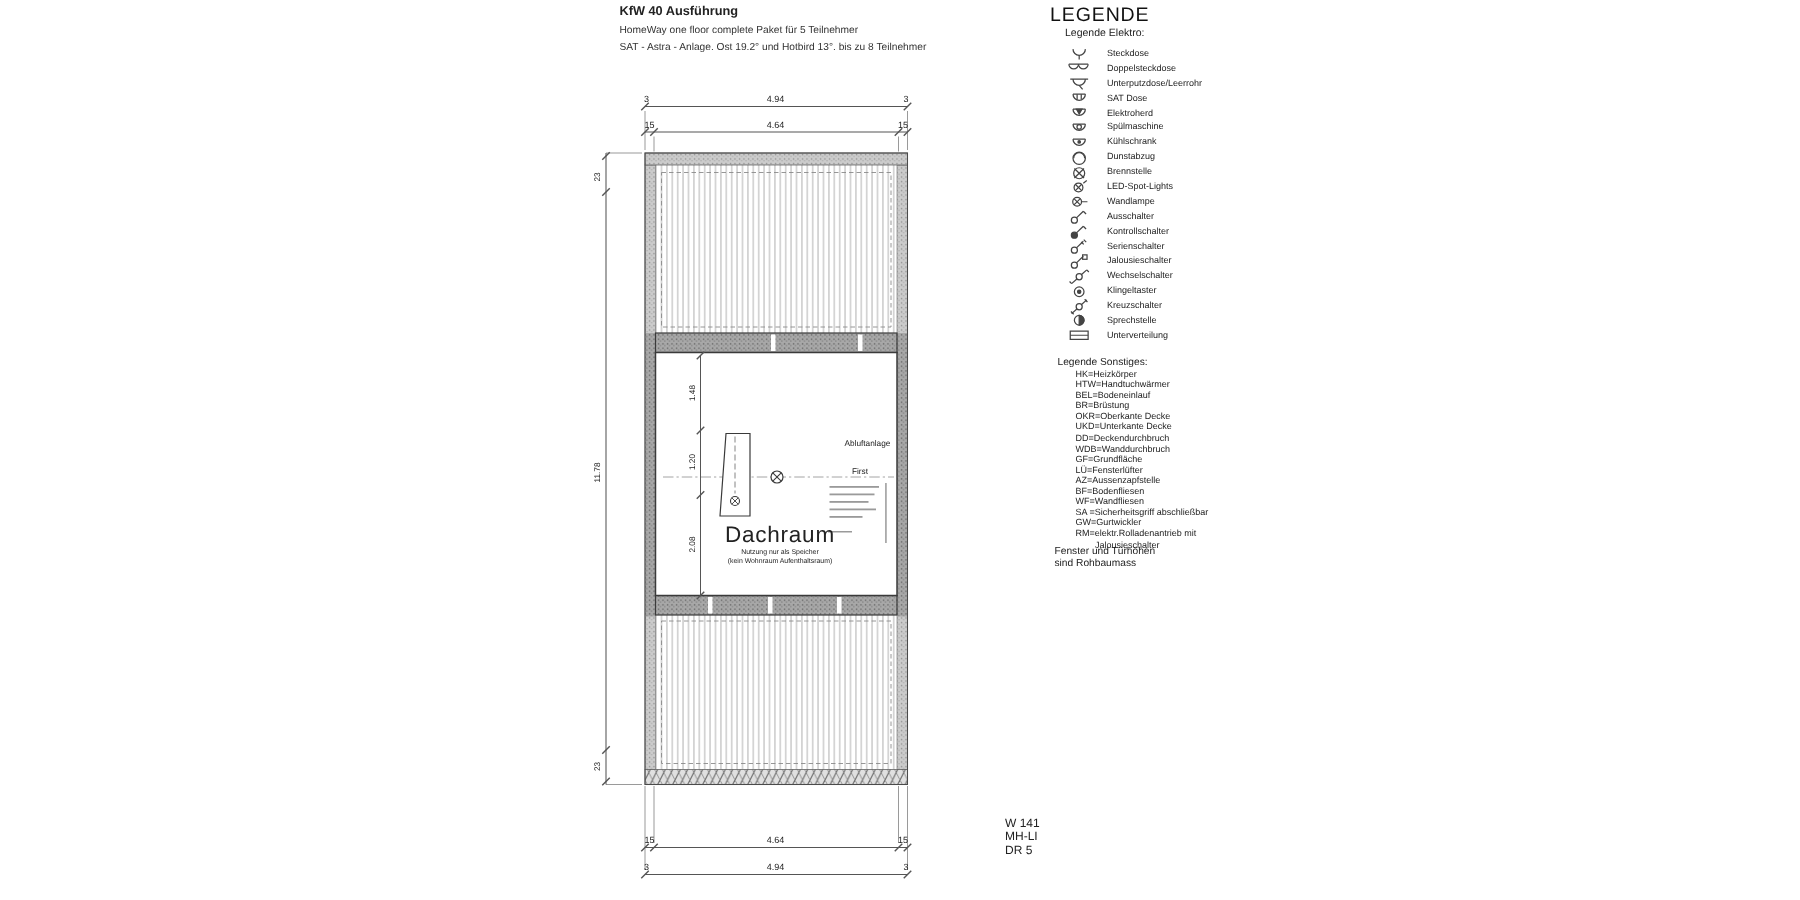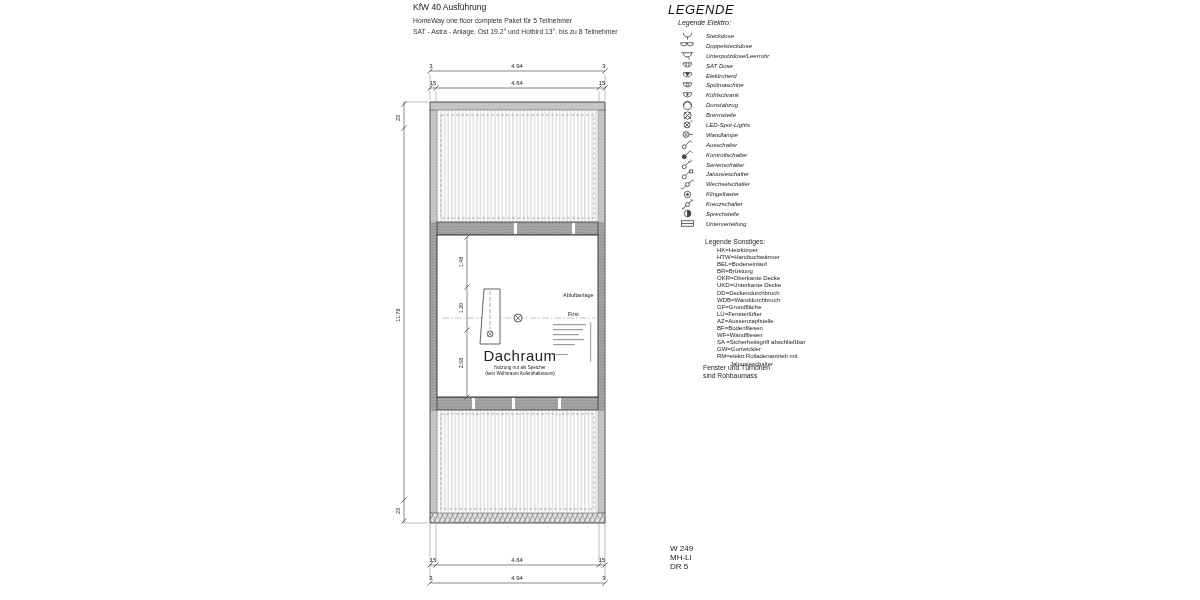--- a/index.html
+++ b/index.html
@@ -5,24 +5,24 @@
   html,body{margin:0;padding:0;}
   body{
     width:1200px;height:600px;position:relative;overflow:hidden;
     background:#fff;color:#1a1a1a;
     font-family:"Liberation Sans", sans-serif;
     -webkit-font-smoothing:antialiased;
   }
   .abs{position:absolute;}
   
   .title-block{left:413px;top:2px;width:280px;}
-  .title-block .t1{font-size:8.5px;font-weight:normal;color:#222;margin-bottom:4px;}
+  .title-block .t1{font-size:8.5px;font-weight:bold;color:#222;margin-bottom:4px;}
   .title-block .t2,.title-block .t3{font-size:6.8px;color:#333;line-height:10.5px;}
   
-  .legend{left:668px;top:2px;width:150px;font-style:italic;}
+  .legend{left:700px;top:2px;width:150px;}
   .legend .lg-title{font-size:13px;letter-spacing:.6px;color:#111;}
   .legend .lg-sub{font-size:7px;color:#222;margin:2px 0 5px 10px;}
   .lg-row{display:flex;align-items:center;height:9.9px;}
   .lg-icon{width:38px;display:flex;justify-content:center;align-items:center;flex:none;}
   .lg-label{font-size:6px;color:#222;white-space:nowrap;}
   .sonstiges{left:705px;top:238px;width:160px;}
   .sonstiges .sg-title{font-size:6.8px;color:#222;margin-bottom:2px;}
   .sonstiges .sg-items div{font-size:6px;line-height:7.1px;color:#222;padding-left:12px;white-space:nowrap;}
   .sonstiges .sg-items div:last-child{padding-left:25px;}
   .rohbau-note{left:703px;top:364px;font-size:6.8px;line-height:7.6px;color:#222;}
@@ -309,21 +309,21 @@
       <div>Jalousieschalter</div>
     </div>
 </div>
 
 <div class="abs rohbau-note">
   <div>Fenster und Türhöhen</div>
   <div>sind Rohbaumass</div>
 </div>
 
 <div class="abs stamp">
-  <div>W 249</div>
+  <div>W 141</div>
   <div>MH-LI</div>
   <div>DR 5</div>
 </div>
 
 <svg class="abs" style="left:0;top:0" width="1200" height="600" viewBox="0 0 1200 600">
   <defs>
     <pattern id="vh" width="3.6" height="8" patternUnits="userSpaceOnUse">
       <rect width="3.6" height="8" fill="#ffffff"></rect>
       <line x1="1.8" y1="0" x2="1.8" y2="8" stroke="#b5b5b5" stroke-width="0.7"></line>
     </pattern>

